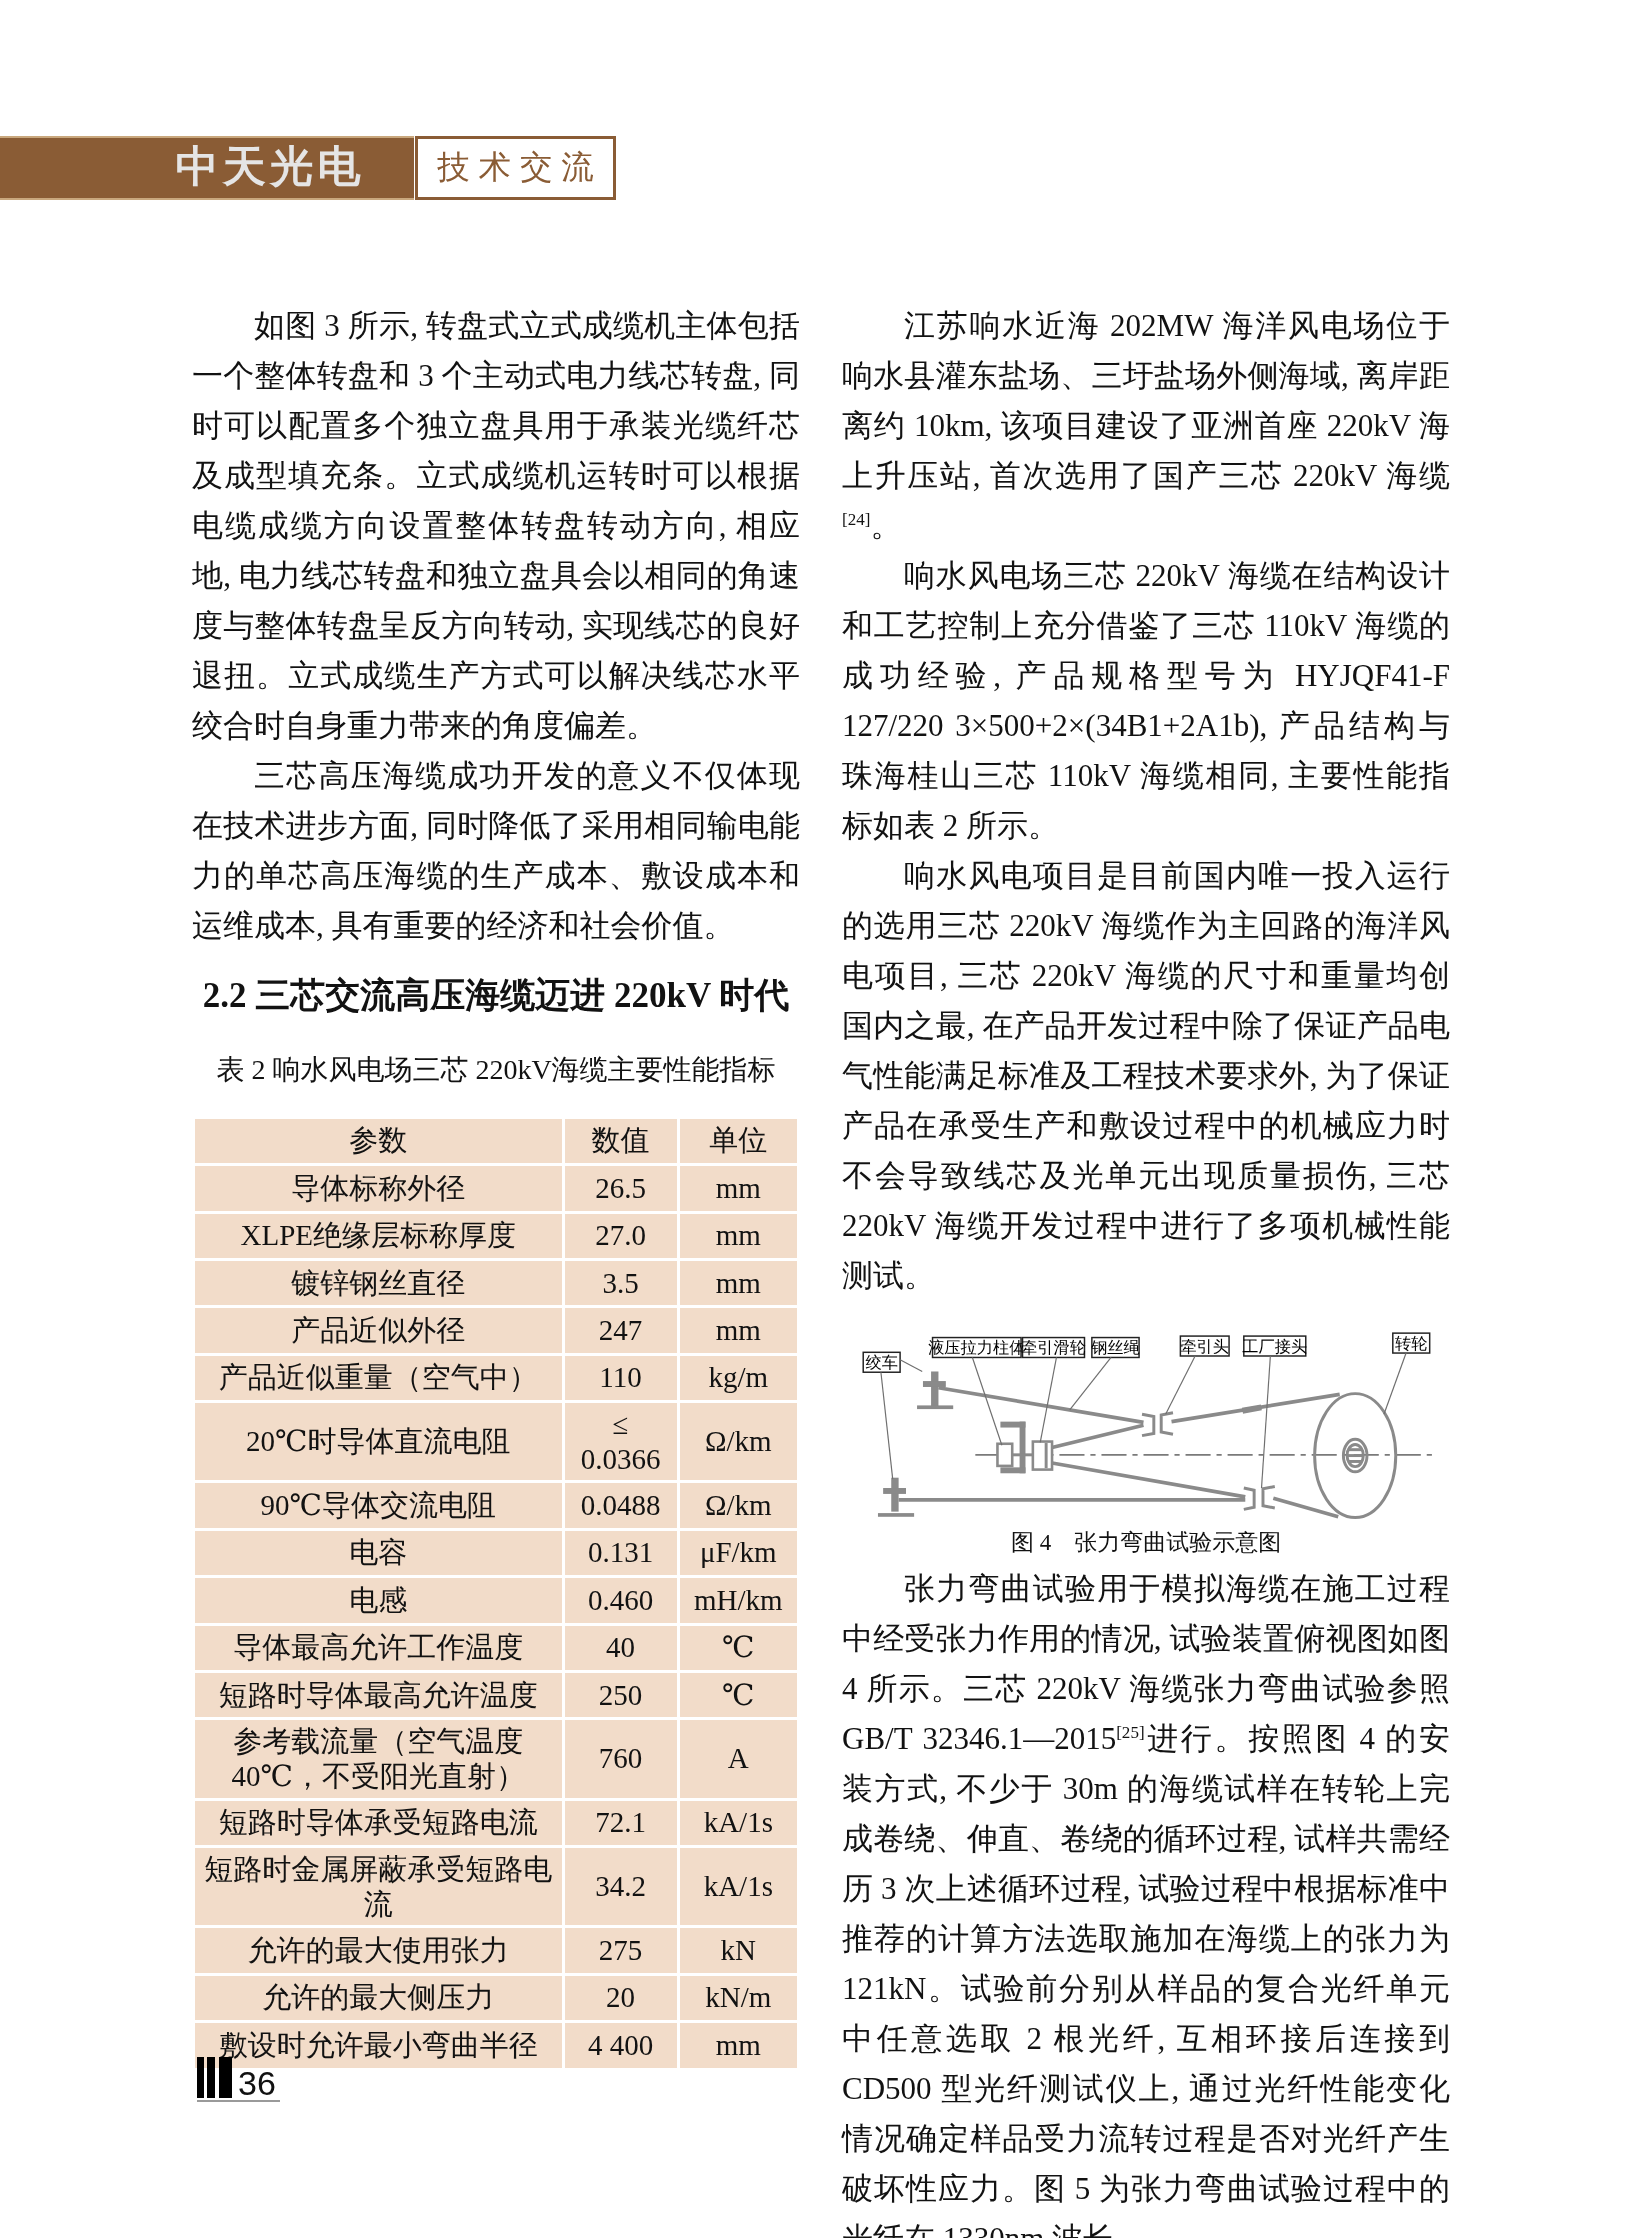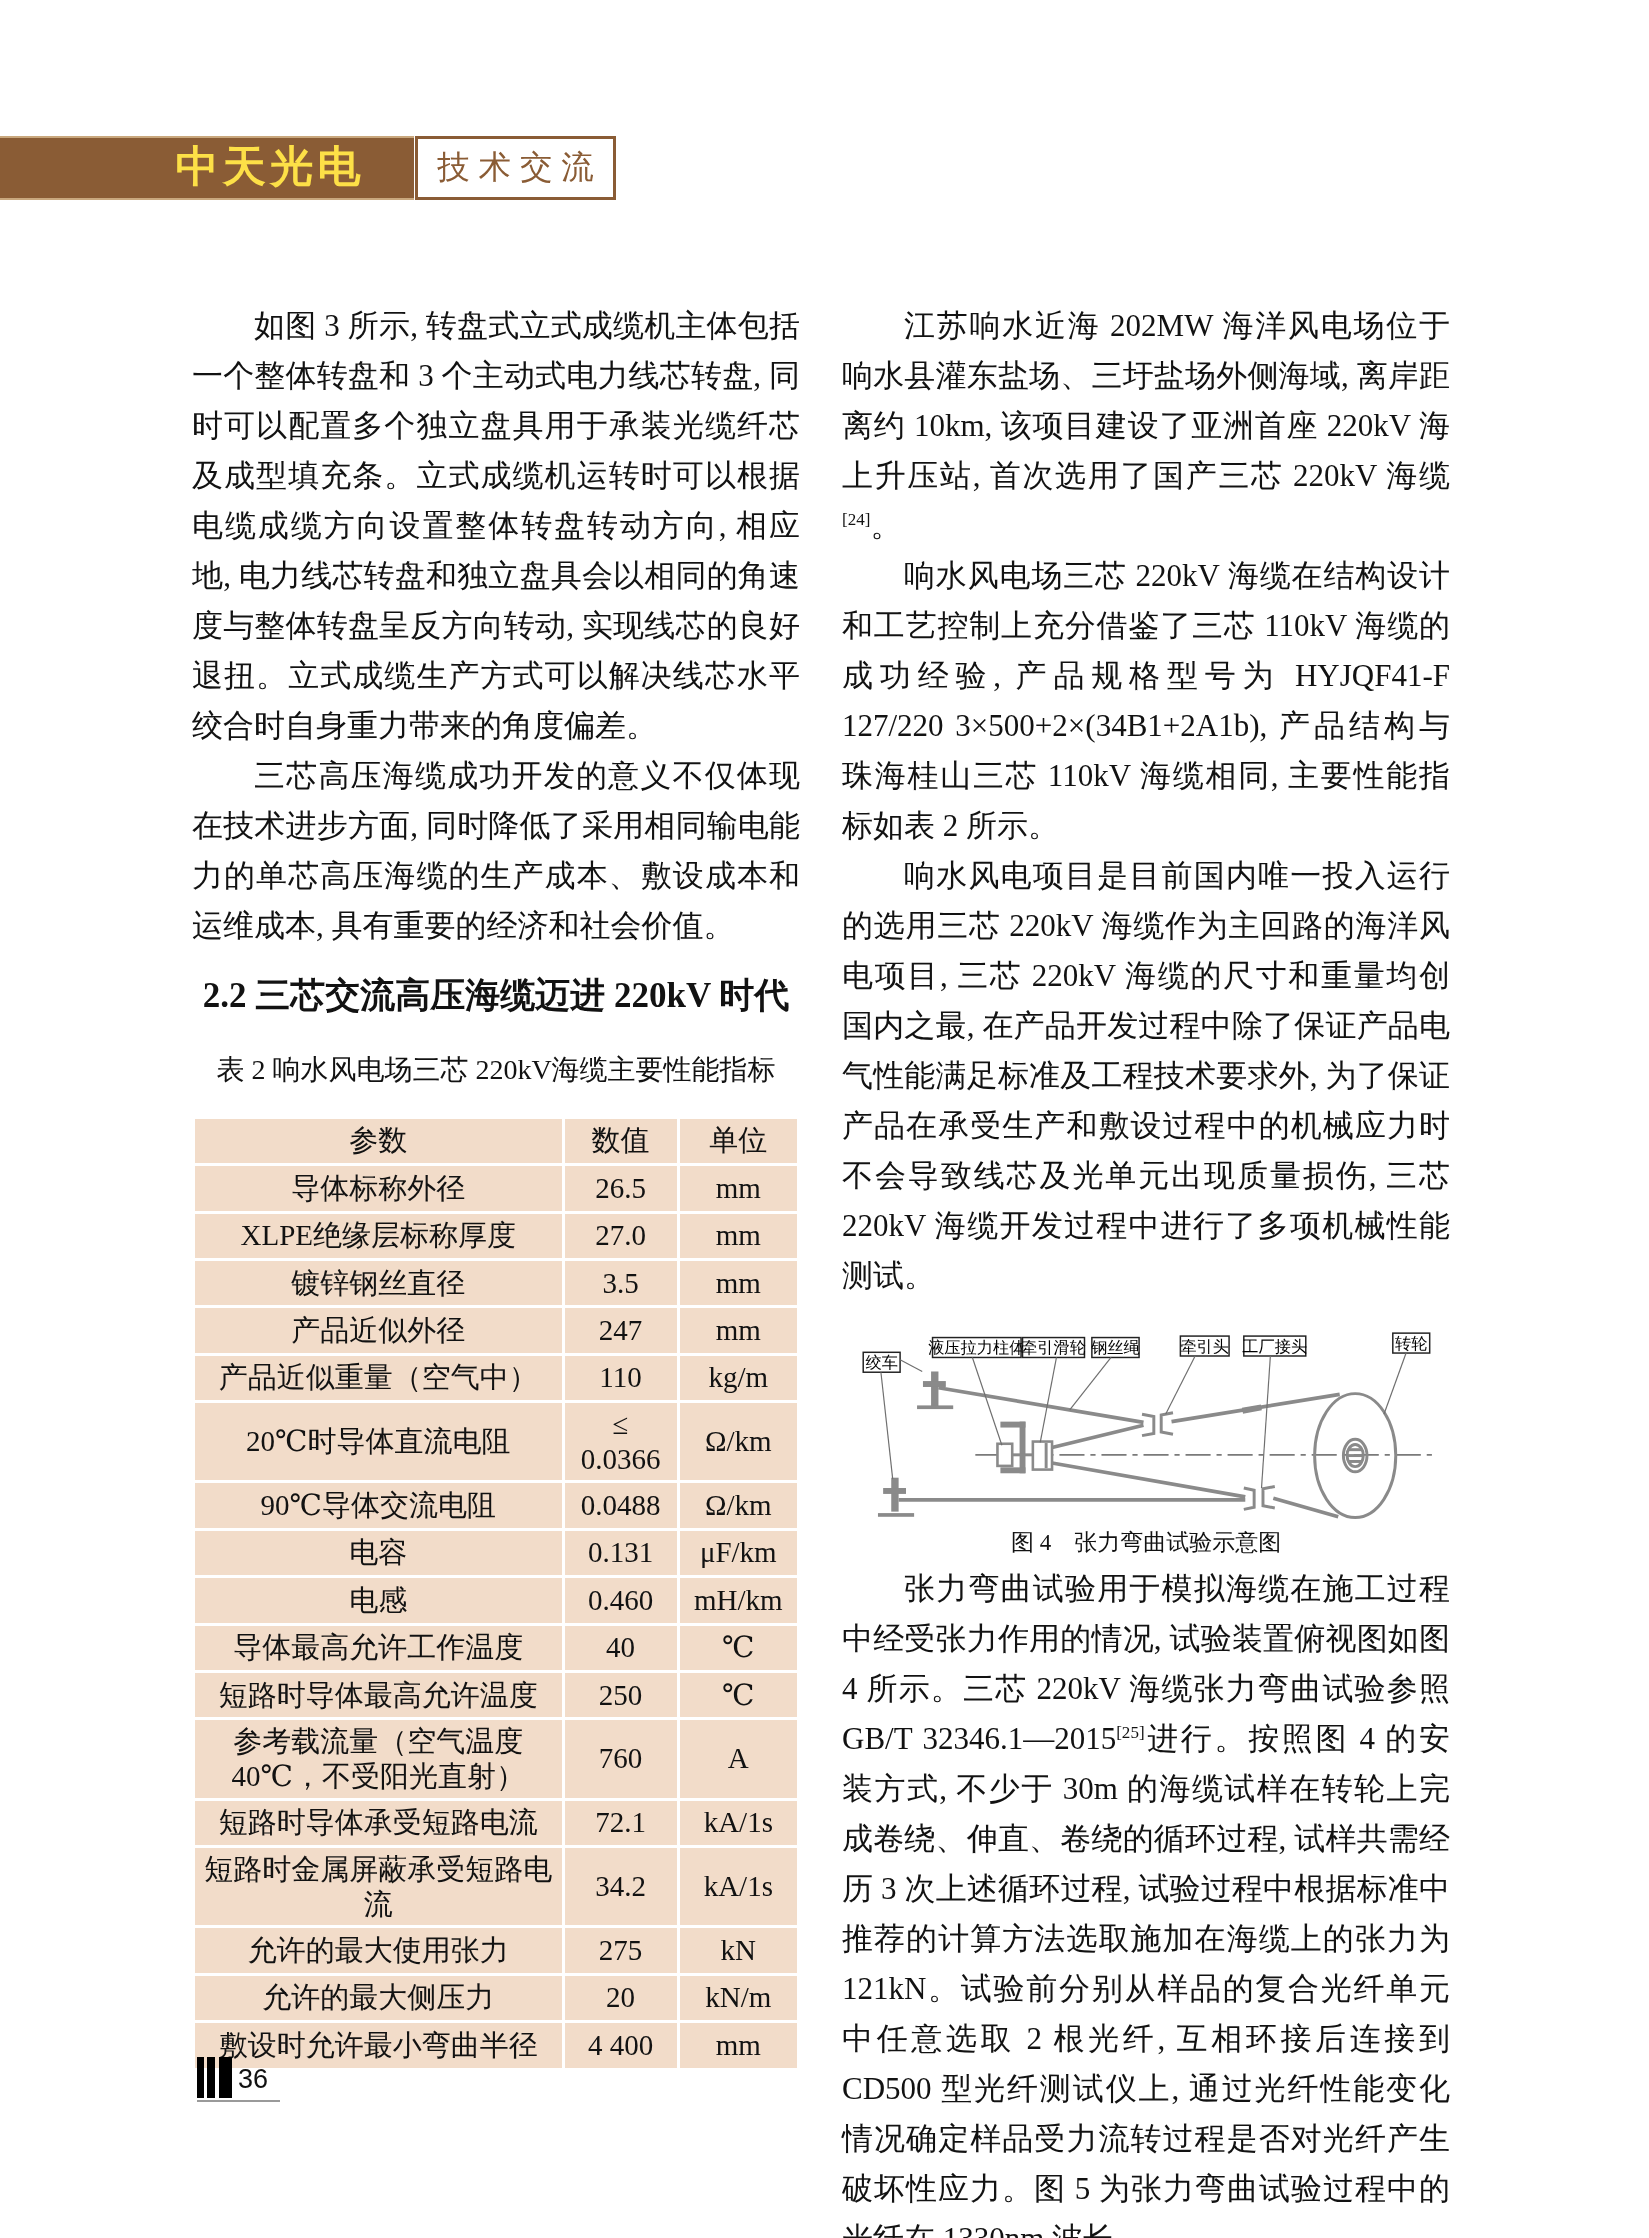--- a/index.html
+++ b/index.html
@@ -2,21 +2,21 @@
 <html style="font-size:11.8px"><head>
 <meta charset="utf-8">
 <style>
   html,body{margin:0;padding:0;background:#ffffff;}
   #page{position:relative;width:1649px;height:2239px;background:#ffffff;overflow:hidden;
         font-family:"Liberation Serif","DejaVu Serif",serif;color:#121212;}
 
   
   .header-bar{position:absolute;left:0;top:136px;width:414px;height:64px;background:#8a5c35;
               border-top:2.2px solid #c9a87e;border-bottom:2.2px solid #c9a87e;box-sizing:border-box;}
-  .logo{position:absolute;right:49px;top:50%;transform:translateY(-52%);color:#fde047;
+  .logo{position:absolute;right:49px;top:50%;transform:translateY(-52%);color:#e5e5e5;
         font-size:43px;font-weight:bold;letter-spacing:4.4px;white-space:nowrap;
         font-family:"Liberation Serif","DejaVu Serif",serif;}
   .header-tab{position:absolute;left:415px;top:136px;width:201px;height:64px;background:#ffffff;
               border:3px solid #8a5c35;box-sizing:border-box;display:flex;align-items:center;justify-content:center;
               color:#8a5c35;font-size:32.5px;letter-spacing:8.9px;padding-left:8.9px;
               font-family:Liberation Serif, serif;}
 
   
   .col{position:absolute;top:301px;width:608px;font-size:31px;line-height:50px;
        text-align:justify;text-justify:inter-ideograph;}
@@ -46,21 +46,21 @@
   .struct{stroke:#8a8a8a;stroke-width:4px;fill:none;}
   .solid{fill:#8a8a8a;stroke:none;}
   .leader{stroke:#6f6f6f;stroke-width:1.6px;fill:none;}
   .axis{stroke:#7a7a7a;stroke-width:2.5px;fill:none;}
 
   
   .footer{position:absolute;left:197px;top:2057px;}
   .footer .bars{position:absolute;left:0;top:0;height:41px;}
   .footer .bar{position:absolute;top:0;height:41px;background:#000;}
   .bar1{left:0;width:6.6px;}  .bar2{left:10.3px;width:7.4px;}  .bar3{left:22px;width:13.3px;}
-  .page-number{position:absolute;left:41px;top:7.4px;font-size:27px;color:#111;
+  .page-number{position:absolute;left:41px;top:7.4px;font-size:34px;color:#111;
                font-family:"Liberation Sans","DejaVu Sans",sans-serif;}
   .footer-line{position:absolute;left:0;top:43px;width:83px;height:2.2px;background:#9a9a9a;}
 </style>
 </head>
 <body>
 
 <div id="page">
 
   <div class="header-bar">
     <div class="logo">中天光电</div>

